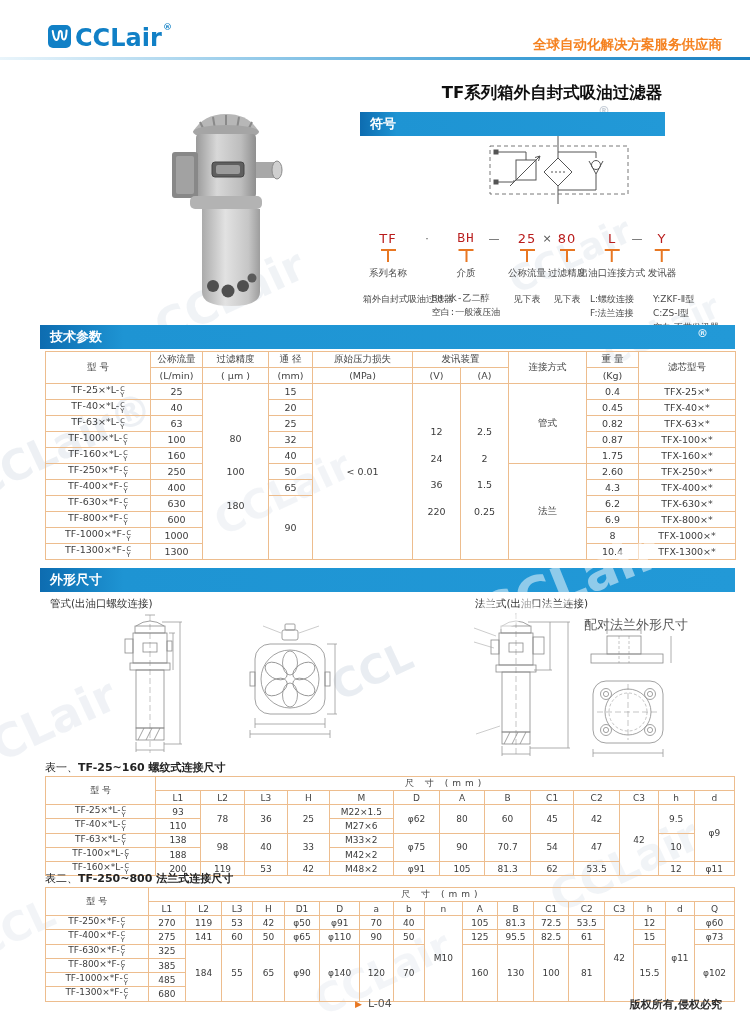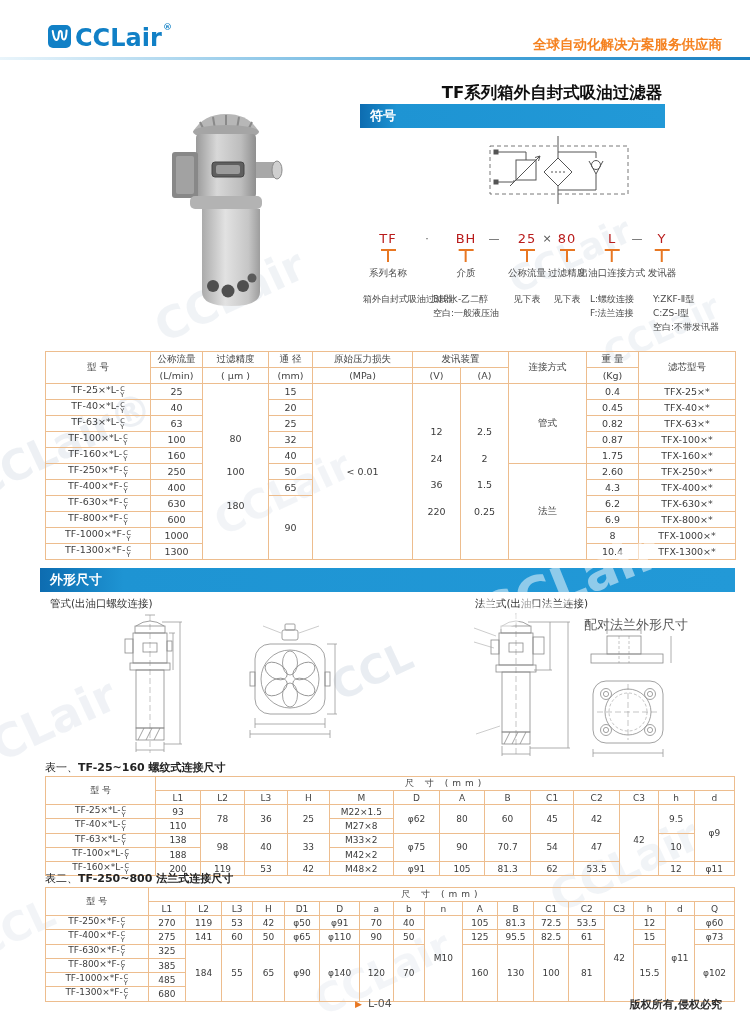--- a/index.html
+++ b/index.html
@@ -15,21 +15,21 @@
   .logo-text{left:75px;top:24px;font-size:24px;font-weight:bold;color:#1180c6;letter-spacing:0;}
   .logo-reg{left:163px;top:22px;font-size:9px;color:#1180c6;font-weight:bold;}
   .slogan{right:28px;top:36px;font-size:13.5px;font-weight:bold;color:#f58220;}
   .head-rule{left:0;top:57px;width:750px;height:3px;
      background:linear-gradient(90deg,#eaf5fb 0%,#9fd0ec 30%,#3f9fd6 70%,#1b7fc0 100%);}
   .doc-title{left:392px;top:82px;width:320px;text-align:center;font-size:16.5px;font-weight:bold;color:#101010;}
   
   .banner{height:24px;line-height:24px;padding-left:10px;box-sizing:border-box;color:#fff;
      font-size:13px;font-weight:bold;
      background:linear-gradient(90deg,#0d6cb0 0%,#1e94d3 12%,#2299d7 100%);}
-  .bn-sym{left:360px;top:104px;width:305px;}
+  .bn-sym{left:360px;top:112px;width:305px;}
   .bn-ord{left:360px;top:205px;width:375px;}
   .bn-tech{left:40px;top:325px;width:695px;}
   .bn-dims{left:40px;top:568px;width:695px;}
   
   .order{left:360px;top:231px;width:382px;height:96px;}
   .oc-col{position:absolute;top:0;transform:translateX(-50%);text-align:center;}
   .oc-code{font-size:13px;color:#b91c1c;letter-spacing:1px;line-height:16px;}
   .oc-mark{position:relative;width:15px;height:13px;margin:2px auto 5px;}
   .oc-mark .mk-h{position:absolute;left:0;top:0;width:100%;height:2px;background:#e87722;}
   .oc-mark .mk-v{position:absolute;left:50%;top:0;width:2px;height:100%;background:#e87722;transform:translateX(-50%);}
@@ -164,21 +164,21 @@
           <div class="oc-code">TF</div>
           <div class="oc-mark">
             <span class="mk-h"></span>
             <span class="mk-v"></span>
           </div>
           <div class="oc-label">系列名称</div>
           <div class="oc-desc" style="margin-left: 20px;">
             <div>箱外自封式吸油过滤器</div>
           </div>
         </div>
-        <div class="oc-col" style="left: 106px;">
+        <div class="oc-col" style="left: 106px; font-family: Liberation Mono, monospace;">
           <div class="oc-code">BH</div>
           <div class="oc-mark">
             <span class="mk-h"></span>
             <span class="mk-v"></span>
           </div>
           <div class="oc-label">介质</div>
           <div class="oc-desc" style="margin-left: 0px;">
             <div>BH:水-乙二醇</div>
             <div>空白:一般液压油</div>
           </div>
@@ -229,20 +229,21 @@
             <div>C:ZS-Ⅰ型</div>
             <div>空白:不带发讯器</div>
           </div>
         </div>
         <div class="oc-sep" style="left: 67px;">·</div>
         <div class="oc-sep" style="left: 134px;">—</div>
         <div class="oc-sep" style="left: 187px;">×</div>
         <div class="oc-sep" style="left: 277px;">—</div>
       </div>
 
+    <div class="abs banner bn-tech">技术参数</div>
     <div class="abs tech-mount" id="tech-mount">
         <table>
           <colgroup>
             <col style="width: 105px;">
             <col style="width: 52px;">
             <col style="width: 66px;">
             <col style="width: 44px;">
             <col style="width: 100px;">
             <col style="width: 48px;">
             <col style="width: 48px;">
@@ -546,21 +547,21 @@
               <td rowspan="2">60</td>
               <td rowspan="2">45</td>
               <td rowspan="2">42</td>
               <td rowspan="5">42</td>
               <td rowspan="2">9.5</td>
               <td rowspan="4">φ9</td>
             </tr>
             <tr>
               <td><span>TF-40×*L-</span><span class="cy"><i>C</i><i>Y</i></span></td>
               <td>110</td>
-              <td>M27×8</td>
+              <td>M27×6</td>
             </tr>
             <tr>
               <td><span>TF-63×*L-</span><span class="cy"><i>C</i><i>Y</i></span></td>
               <td>138</td>
               <td rowspan="2">98</td>
               <td rowspan="2">40</td>
               <td rowspan="2">33</td>
               <td>M33×2</td>
               <td rowspan="2">φ75</td>
               <td rowspan="2">90</td>

